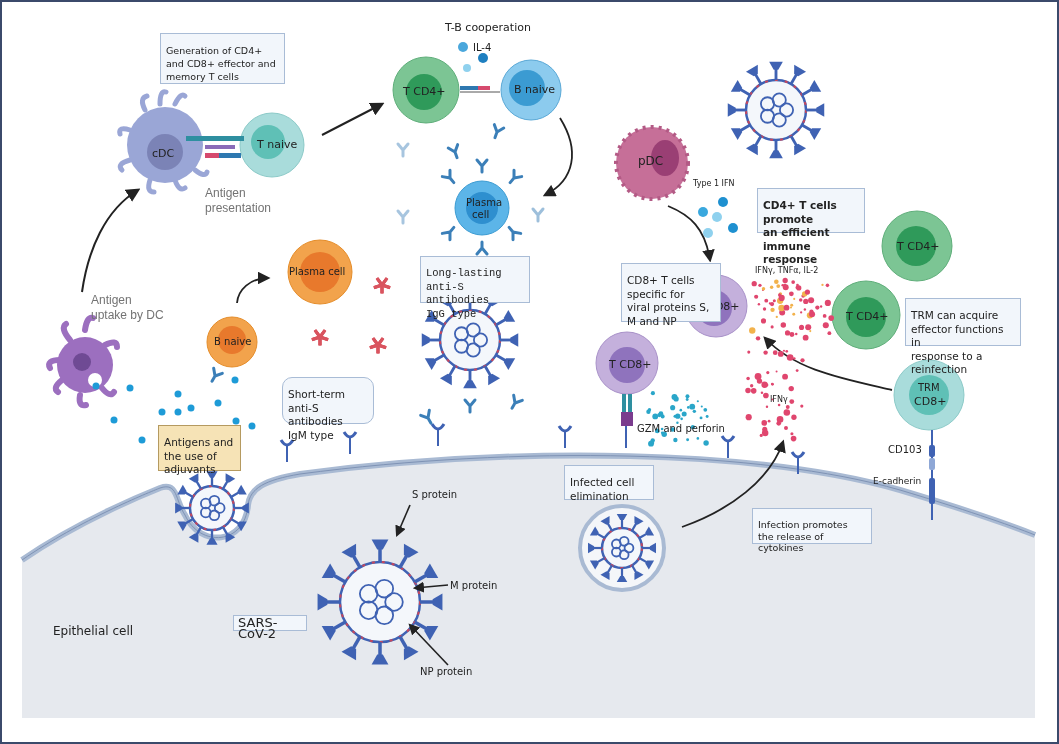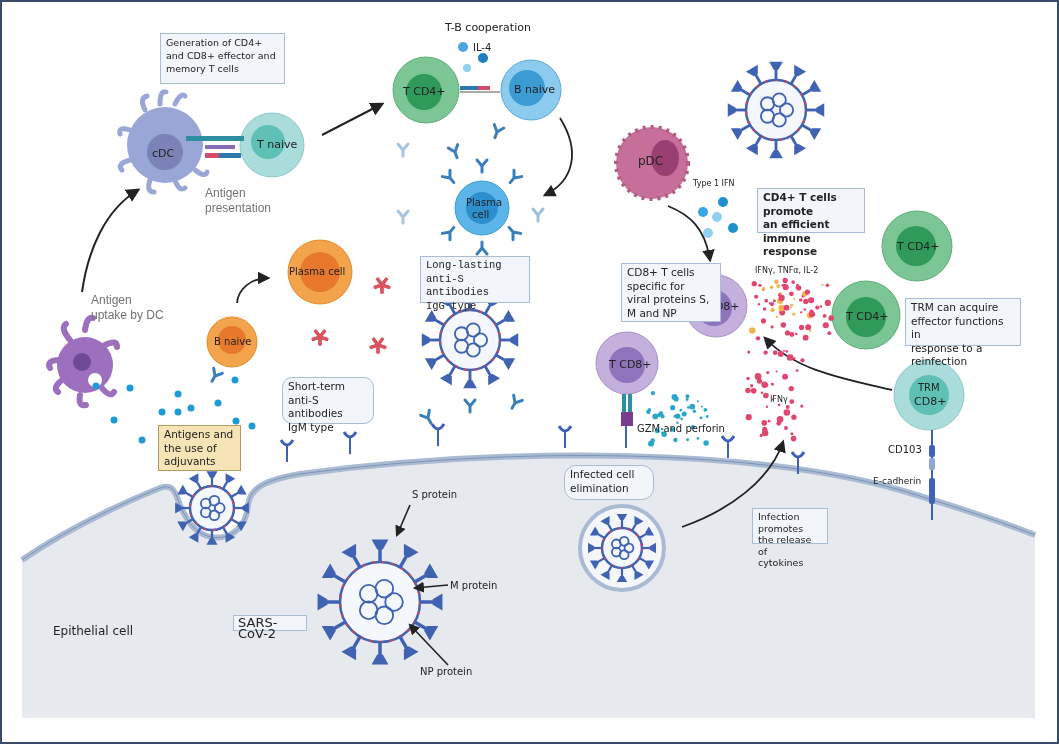--- a/index.html
+++ b/index.html
@@ -1,20 +1,20 @@
 <!DOCTYPE html>
 <html><head>
 <meta charset="utf-8">
 <style>
   html, body { margin: 0; padding: 0; background: #ffffff; }
   body { width: 1059px; height: 744px; overflow: hidden; font-family: "DejaVu Sans", sans-serif; }
   #frame { position: absolute; left: 0; top: 0; width: 1055px; height: 740px; border: 2px solid #3b4a6b; background: #fff; }
   svg { position: absolute; left: 0; top: 0; }
   .lbl { font-family: "DejaVu Sans", sans-serif; fill: #222; }
-  .box { position: absolute; background: #f2f6fb; border: 1.5px solid #a9bcd6; font-family: "DejaVu Sans", sans-serif; font-size: 10.5px; line-height: 13.5px; color: #222; padding: 2px 5px; box-sizing: border-box; white-space: pre-line; }
+  .box { position: absolute; background: #f2f6fb; border: 1.5px solid #a9bcd6; font-family: "DejaVu Sans", sans-serif; font-size: 10.5px; line-height: 13.5px; color: #222; padding: 10px 5px; box-sizing: border-box; white-space: pre-line; }
   .box.tan { background: #f6e3b6; border-color: #b59a60; }
   .txt { position: absolute; font-family: Liberation Sans, sans-serif; color: #737373; white-space: pre-line; }
 </style>
 </head>
 <body>
 
 <div id="frame"></div>
 
 <svg width="1059" height="744" viewBox="0 0 1059 744">
   <defs>
@@ -551,18 +551,18 @@
 specific for
 viral proteins S,
 M and NP</div>
 <div class="box" style="left:757px;top:188px;width:108px;height:45px;font-weight:bold;">CD4+ T cells promote
 an efficient immune
 response</div>
 <div class="box" style="left:905px;top:298px;width:116px;height:48px;">TRM can acquire
 effector functions in
 response to a
 reinfection</div>
-<div class="box" style="left:564px;top:465px;width:90px;height:35px;border-radius:12px;">Infected cell
+<div class="box" style="left:564px;top:465px;width:90px;height:35px;">Infected cell
 elimination</div>
-<div class="box" style="left:752px;top:508px;width:76px;height:36px;font-size:9.5px;line-height:11.5px;">Infection promotes
+<div class="box" style="left:752px;top:508px;width:120px;height:36px;font-size:9.5px;line-height:11.5px;">Infection promotes
 the release of
 cytokines</div>
 <div class="box" style="left:233px;top:615px;width:74px;height:16px;font-size:13px;line-height:11px;padding:1px 4px;">SARS-CoV-2</div>
 
 </body></html>

